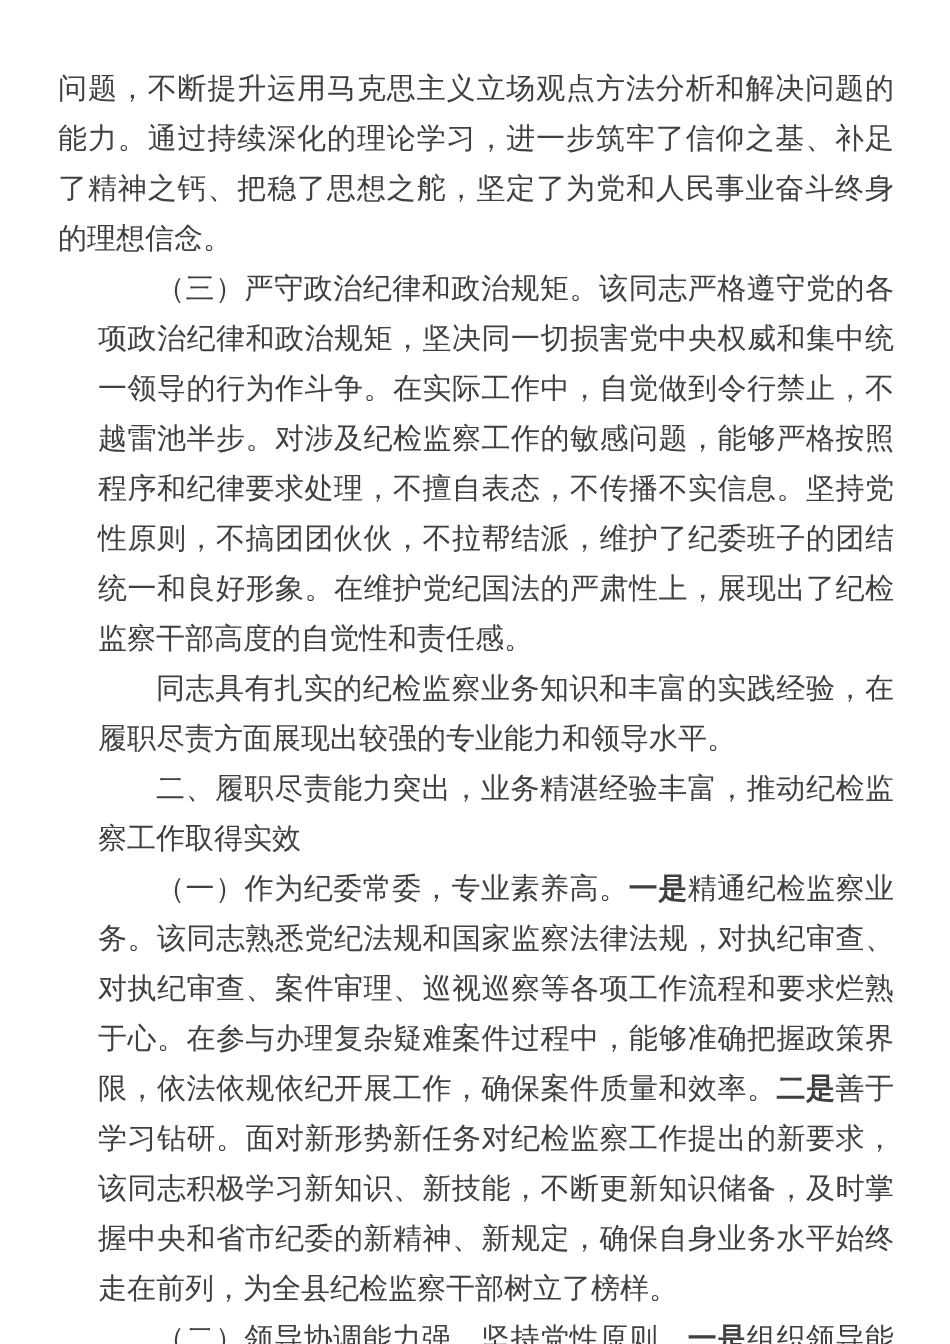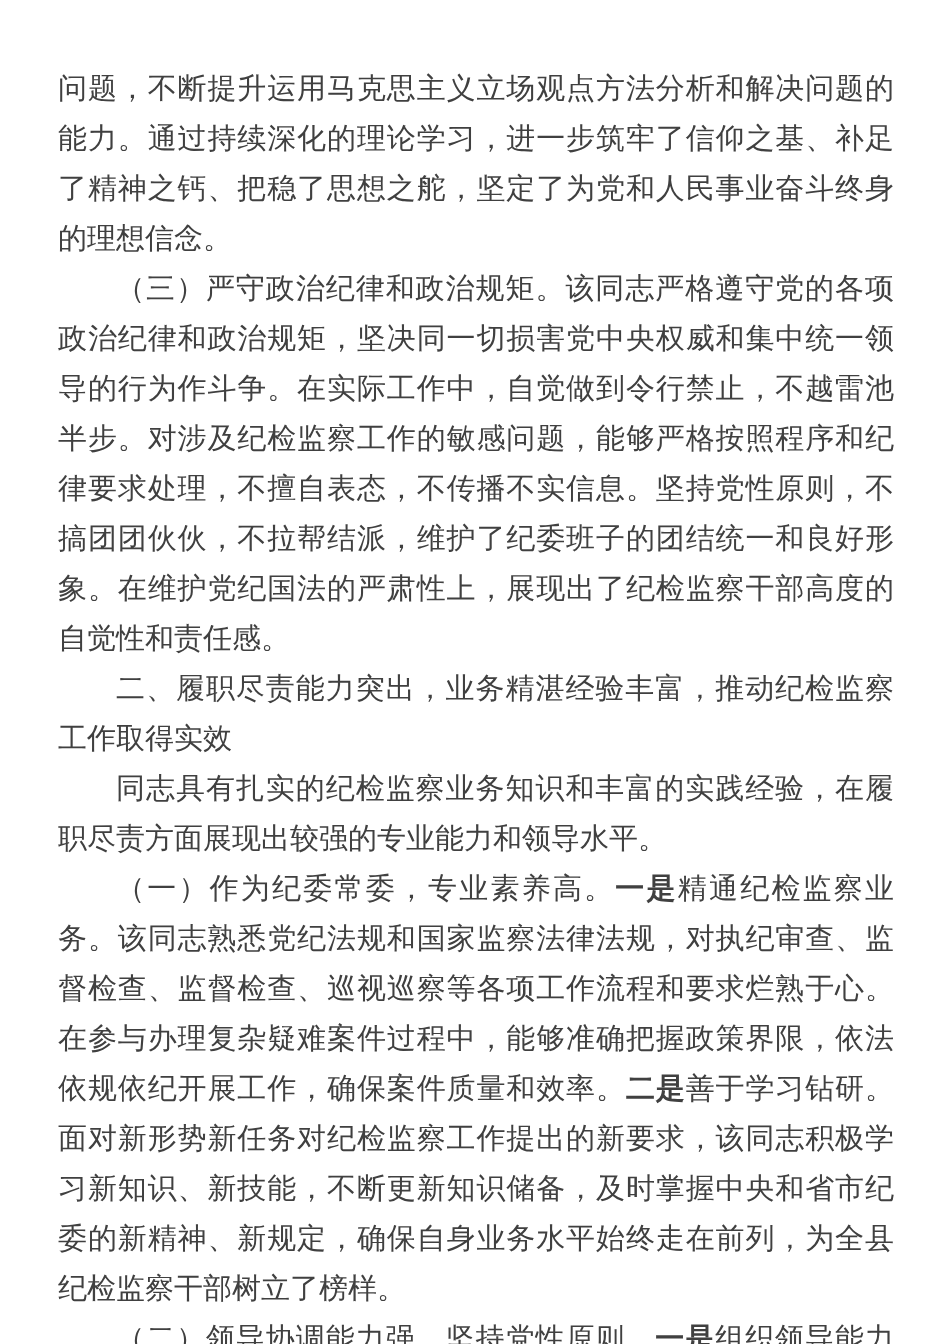--- a/index.html
+++ b/index.html
@@ -25,20 +25,21 @@
     letter-spacing: 0px;
   }
   .para {
     margin: 0;
     text-align: justify;
     text-align-last: left;
     word-break: break-all;
   }
   .indent {
     text-indent: 2em;
+    margin-left: 40px;
   }
   .bold {
     font-weight: bold;
   }
   .heading {
     font-weight: normal;
   }
 </style>
 </head>
 <body>
@@ -46,29 +47,29 @@
 <div class="page">
 
   <p class="para">
     <span>问题，不断提升运用马克思主义立场观点方法分析和解决问题的能力。通过持续深化的理论学习，进一步筑牢了信仰之基、补足了精神之钙、把稳了思想之舵，坚定了为党和人民事业奋斗终身的理想信念。</span>
   </p>
 
   <p class="para indent">
     <span>（三）严守政治纪律和政治规矩。该同志严格遵守党的各项政治纪律和政治规矩，坚决同一切损害党中央权威和集中统一领导的行为作斗争。在实际工作中，自觉做到令行禁止，不越雷池半步。对涉及纪检监察工作的敏感问题，能够严格按照程序和纪律要求处理，不擅自表态，不传播不实信息。坚持党性原则，不搞团团伙伙，不拉帮结派，维护了纪委班子的团结统一和良好形象。在维护党纪国法的严肃性上，展现出了纪检监察干部高度的自觉性和责任感。</span>
   </p>
 
+  <p class="para indent">
+    <span>同志具有扎实的纪检监察业务知识和丰富的实践经验，在履职尽责方面展现出较强的专业能力和领导水平。</span>
+  </p>
+
   <p class="para indent heading">
     <span>二、履职尽责能力突出，业务精湛经验丰富，推动纪检监察工作取得实效</span>
   </p>
 
   <p class="para indent">
-    <span>同志具有扎实的纪检监察业务知识和丰富的实践经验，在履职尽责方面展现出较强的专业能力和领导水平。</span>
-  </p>
-
-  <p class="para indent">
-    <span>（一）作为纪委常委，专业素养高。</span><span class="bold">一是</span><span>精通纪检监察业务。该同志熟悉党纪法规和国家监察法律法规，对执纪审查、监督检查、监督检查、巡视巡察等各项工作流程和要求烂熟于心。在参与办理复杂疑难案件过程中，能够准确把握政策界限，依法依规依纪开展工作，确保案件质量和效率。</span><span class="bold">二是</span><span>善于学习钻研。面对新形势新任务对纪检监察工作提出的新要求，该同志积极学习新知识、新技能，不断更新知识储备，及时掌握中央和省市纪委的新精神、新规定，确保自身业务水平始终走在前列，为全县纪检监察干部树立了榜样。</span>
+    <span>（一）作为纪委常委，专业素养高。</span><span class="bold">一是</span><span>精通纪检监察业务。该同志熟悉党纪法规和国家监察法律法规，对执纪审查、对执纪审查、案件审理、巡视巡察等各项工作流程和要求烂熟于心。在参与办理复杂疑难案件过程中，能够准确把握政策界限，依法依规依纪开展工作，确保案件质量和效率。</span><span class="bold">二是</span><span>善于学习钻研。面对新形势新任务对纪检监察工作提出的新要求，该同志积极学习新知识、新技能，不断更新知识储备，及时掌握中央和省市纪委的新精神、新规定，确保自身业务水平始终走在前列，为全县纪检监察干部树立了榜样。</span>
   </p>
 
   <p class="para indent">
     <span>（二）领导协调能力强，坚持党性原则。</span><span class="bold">一是</span><span>组织领导能力突出。作为纪委常委，该同志在班子分管工作中，能够独立思考，统筹谋划，科学部</span>
   </p>
 
 </div>
 
 </body></html>

